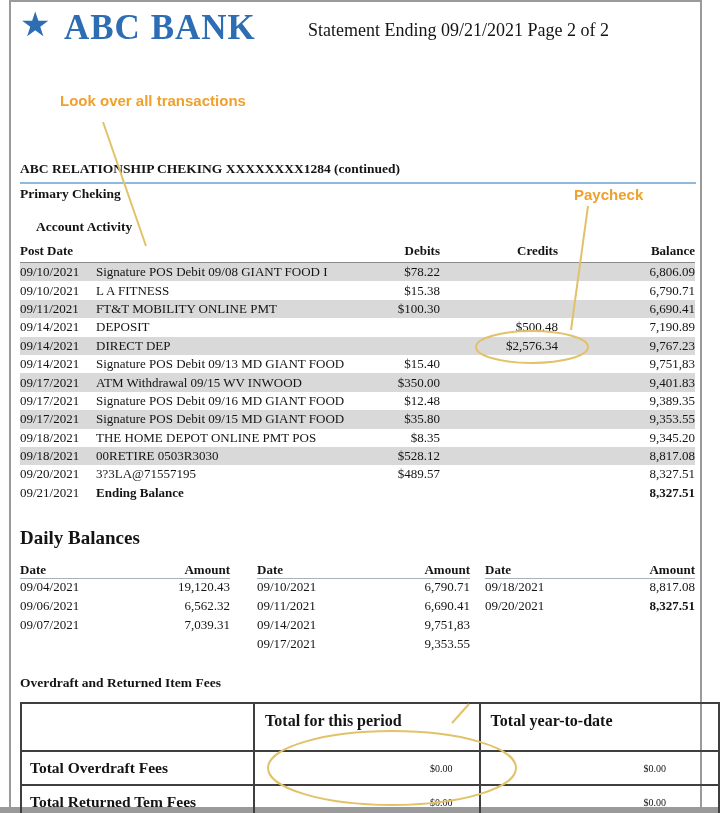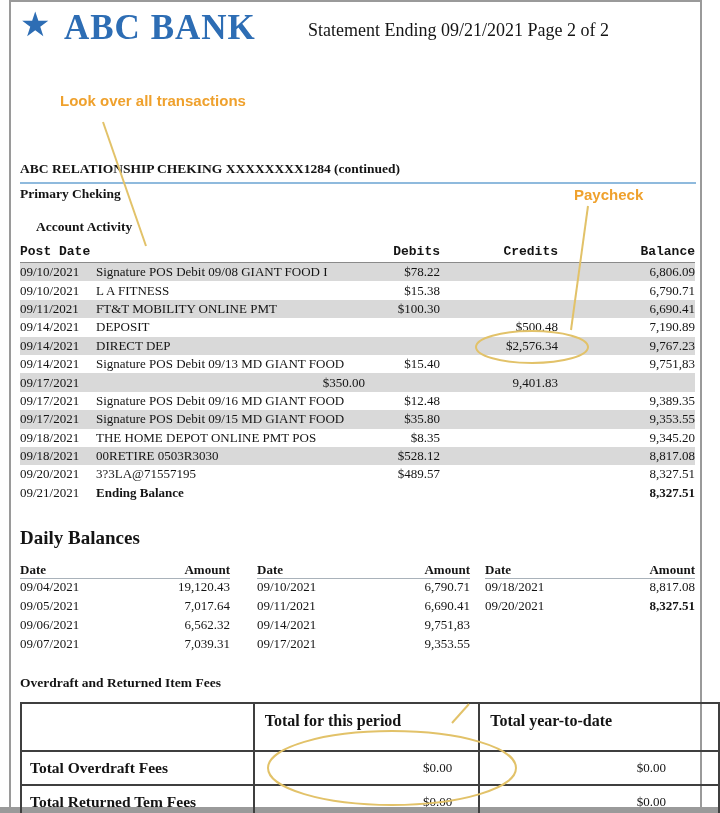--- a/index.html
+++ b/index.html
@@ -27,39 +27,39 @@
 
   
   #acct-heading { position:absolute; left:20px; top:161px; font-size:13.5px; font-weight:bold; }
   #acct-rule    { position:absolute; left:20px; top:182px; width:676px; height:2px; background:var(--rule-blue); }
   #acct-type    { position:absolute; left:20px; top:186px; font-size:13.5px; font-weight:bold; }
   #activity-title { position:absolute; left:20px; top:219px; font-size:13.5px; font-weight:bold;margin-left:16px; }
 
   
   #activity { position:absolute; left:20px; top:240px; width:675px; font-size:13px; }
   .act-grid { display:grid; grid-template-columns:76px 1fr 75px 118px 137px; align-items:center; }
-  #activity-header { height:22px; font-weight:bold; border-bottom:1px solid #8a8a8a;font-family:Liberation Mono, monospace; }
+  #activity-header { height:22px; font-weight:bold; border-bottom:1px solid #8a8a8a; }
   .act-row { height:18.4px; }
   .act-row.shaded { background:var(--row-shade); }
   .num { text-align:right; }
   .bold { font-weight:bold; }
 
   
   #daily-title { position:absolute; left:20px; top:527px; font-size:19px; font-weight:bold; }
   .db-group { position:absolute; top:545px; font-size:13px; }
   #db-g0 { left:20px;  width:210px; }
   #db-g1 { left:257px; width:213px; }
   #db-g2 { left:485px; width:210px; }
   .db-head { display:flex; justify-content:space-between; font-weight:bold; height:14px; border-bottom:1px solid #a9b2ba; padding-bottom:2px;margin-top:17px; }
   .db-row  { display:flex; justify-content:space-between; height:19px; align-items:flex-start; }
 
   
   #fees-title { position:absolute; left:20px; top:675px; font-size:13.5px; font-weight:bold; }
   #fees-table { position:absolute; left:20px; top:702px; border-collapse:collapse; table-layout:fixed; }
-  #fees-table td, #fees-table th { border:2px solid var(--border-dark); font-size:13px; }
+  #fees-table td, #fees-table th { border:2px solid var(--border-dark); font-size:10px; }
   #fees-table th { font-size:16px; text-align:left; padding:8px 0 20px 10px; }
   .fee-label { font-weight:bold; font-size:15.5px !important; padding:7px 0 7px 8px; }
   .fee-period { text-align:right; padding-right:26px; }
   .fee-ytd    { text-align:right; padding-right:52px; }
   .c0 { width:240px; } .c1 { width:217px; } .c2 { width:204px;margin-top:20px; }
 
   
   #overlay { position:absolute; left:0; top:0; width:720px; height:813px; pointer-events:none; }
   .ann-stroke { stroke:var(--annotation-yellow); stroke-width:2; fill:none; }
 </style>
@@ -131,20 +131,21 @@
     </div>
     <div class="act-grid act-row">
       <div>09/14/2021</div>
       <div>Signature POS Debit 09/13 MD GIANT FOOD</div>
       <div class="num">$15.40</div>
       <div class="num"></div>
       <div class="num">9,751,83</div>
     </div>
     <div class="act-grid act-row shaded">
       <div>09/17/2021</div>
+      <div>ATM Withdrawal  09/15 WV INWOOD</div>
       <div class="num">$350.00</div>
       <div class="num"></div>
       <div class="num">9,401.83</div>
     </div>
     <div class="act-grid act-row">
       <div>09/17/2021</div>
       <div>Signature POS Debit 09/16 MD GIANT FOOD</div>
       <div class="num">$12.48</div>
       <div class="num"></div>
       <div class="num">9,389.35</div>
@@ -189,24 +190,20 @@
   <div id="daily-title">Daily Balances</div>
 
   <div id="db-g0" class="db-group">
     <div class="db-head">
       <span>Date</span>
       <span>Amount</span>
     </div>
     <div class="db-row">
       <span>09/04/2021</span>
       <span>19,120.43</span>
-    </div>
-    <div class="db-row">
-      <span>09/05/2021</span>
-      <span>7,017.64</span>
     </div>
     <div class="db-row">
       <span>09/06/2021</span>
       <span>6,562.32</span>
     </div>
     <div class="db-row">
       <span>09/07/2021</span>
       <span>7,039.31</span>
     </div>
   </div>

